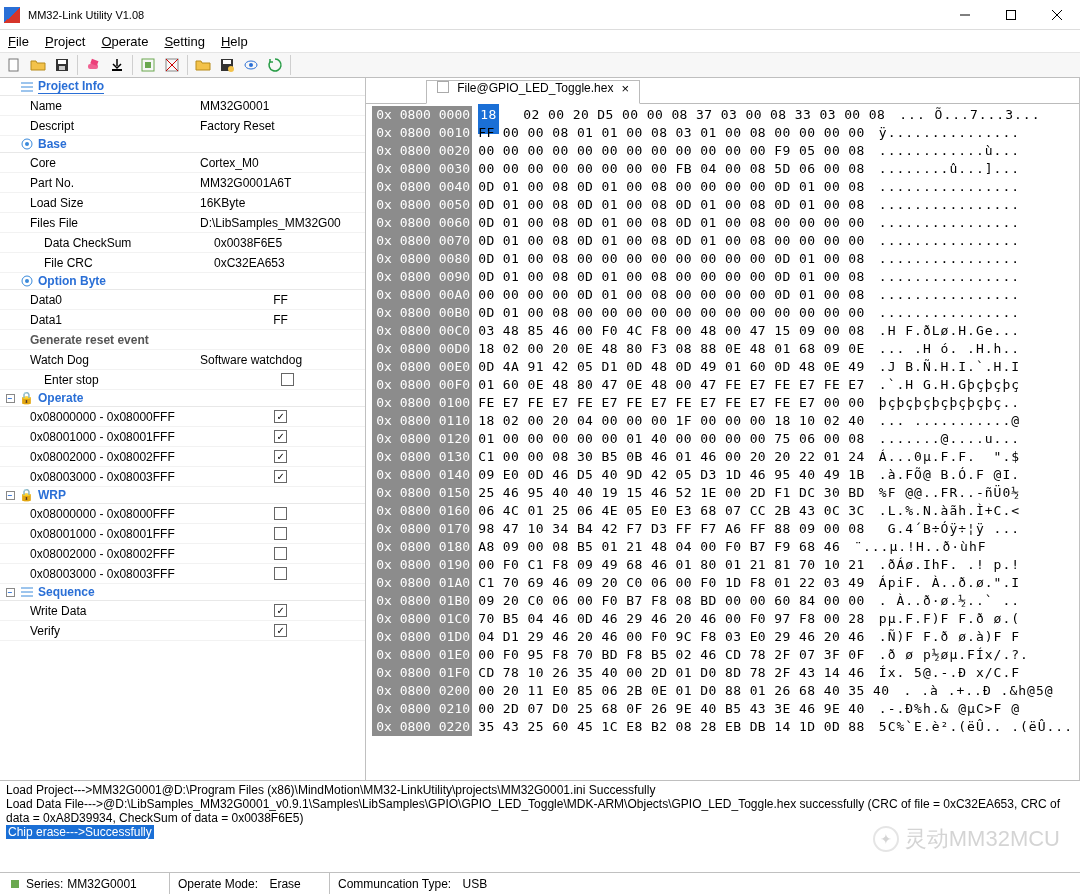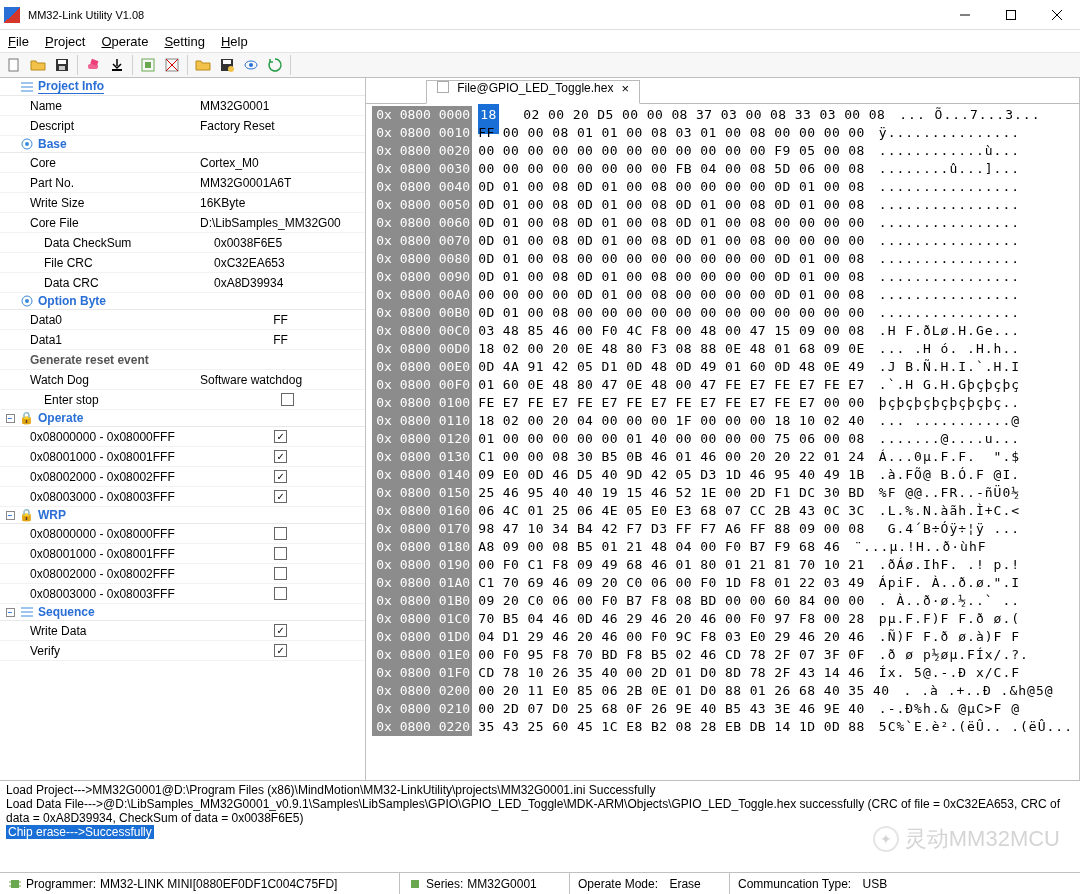--- a/index.html
+++ b/index.html
@@ -320,38 +320,34 @@
     </div>
     <div class="prop-row">
         <span class="pname">Core</span>
         <span class="pval">Cortex_M0</span>
       </div>
     <div class="prop-row">
         <span class="pname">Part No.</span>
         <span class="pval">MM32G0001A6T</span>
       </div>
     <div class="prop-row">
-        <span class="pname">Write Size</span>
+        <span class="pname">Load Size</span>
         <span class="pval">16KByte</span>
       </div>
     <div class="prop-row">
-        <span class="pname">Core File</span>
+        <span class="pname">Files File</span>
         <span class="pval">D:\LibSamples_MM32G00</span>
       </div>
     <div class="prop-row nested">
         <span class="pname">Data CheckSum</span>
         <span class="pval">0x0038F6E5</span>
       </div>
     <div class="prop-row nested">
         <span class="pname">File CRC</span>
         <span class="pval">0xC32EA653</span>
-      </div>
-    <div class="prop-row nested">
-        <span class="pname">Data CRC</span>
-        <span class="pval">0xA8D39934</span>
       </div>
 
     <div class="section-header">
       <span class="tree-handle"></span>
       <span class="sec-icon">
           <svg viewBox="0 0 14 14">
             <circle cx="7" cy="7" r="5" fill="none" stroke="#3a8adb"></circle>
             <circle cx="7" cy="7" r="2" fill="#3a8adb"></circle>
           </svg>
         </span>
@@ -482,31 +478,20 @@
   </div>
 </div>
 
 <div class="logpane">
   <div>Load Project---&gt;MM32G0001@D:\Program Files (x86)\MindMotion\MM32-LinkUtility\projects\MM32G0001.ini Successfully</div>
   <div>Load Data File---&gt;@D:\LibSamples_MM32G0001_v0.9.1\Samples\LibSamples\GPIO\GPIO_LED_Toggle\MDK-ARM\Objects\GPIO_LED_Toggle.hex  successfully (CRC of file = 0xC32EA653, CRC of data = 0xA8D39934, CheckSum of data = 0x0038F6E5)</div>
   <div><span class="log-hl">Chip erase---&gt;Successfully</span></div>
 </div>
 
 <div class="statusbar">
-  <div class="status-cell" style="width:400px">
-    <span class="status-icon"><svg viewBox="0 0 14 14">
-          <rect x="3" y="3" width="8" height="8" fill="#6aa84f"></rect>
-          <line x1="1" y1="5" x2="3" y2="5" stroke="#6aa84f"></line>
-          <line x1="1" y1="9" x2="3" y2="9" stroke="#6aa84f"></line>
-          <line x1="11" y1="5" x2="13" y2="5" stroke="#6aa84f"></line>
-          <line x1="11" y1="9" x2="13" y2="9" stroke="#6aa84f"></line>
-        </svg></span>
-    <span>Programmer:</span>
-    <span>MM32-LINK MINI[0880EF0DF1C004C75FD]</span>
-  </div>
   <div class="status-cell" style="width:170px">
     <span class="status-icon"><svg viewBox="0 0 14 14">
           <rect x="3" y="3" width="8" height="8" fill="#6aa84f"></rect>
         </svg></span>
     <span>Series:</span>
     <span>MM32G0001</span>
   </div>
   <div class="status-cell" style="width:160px">
     <span>Operate Mode:</span>&nbsp;
     <span>Erase</span>

